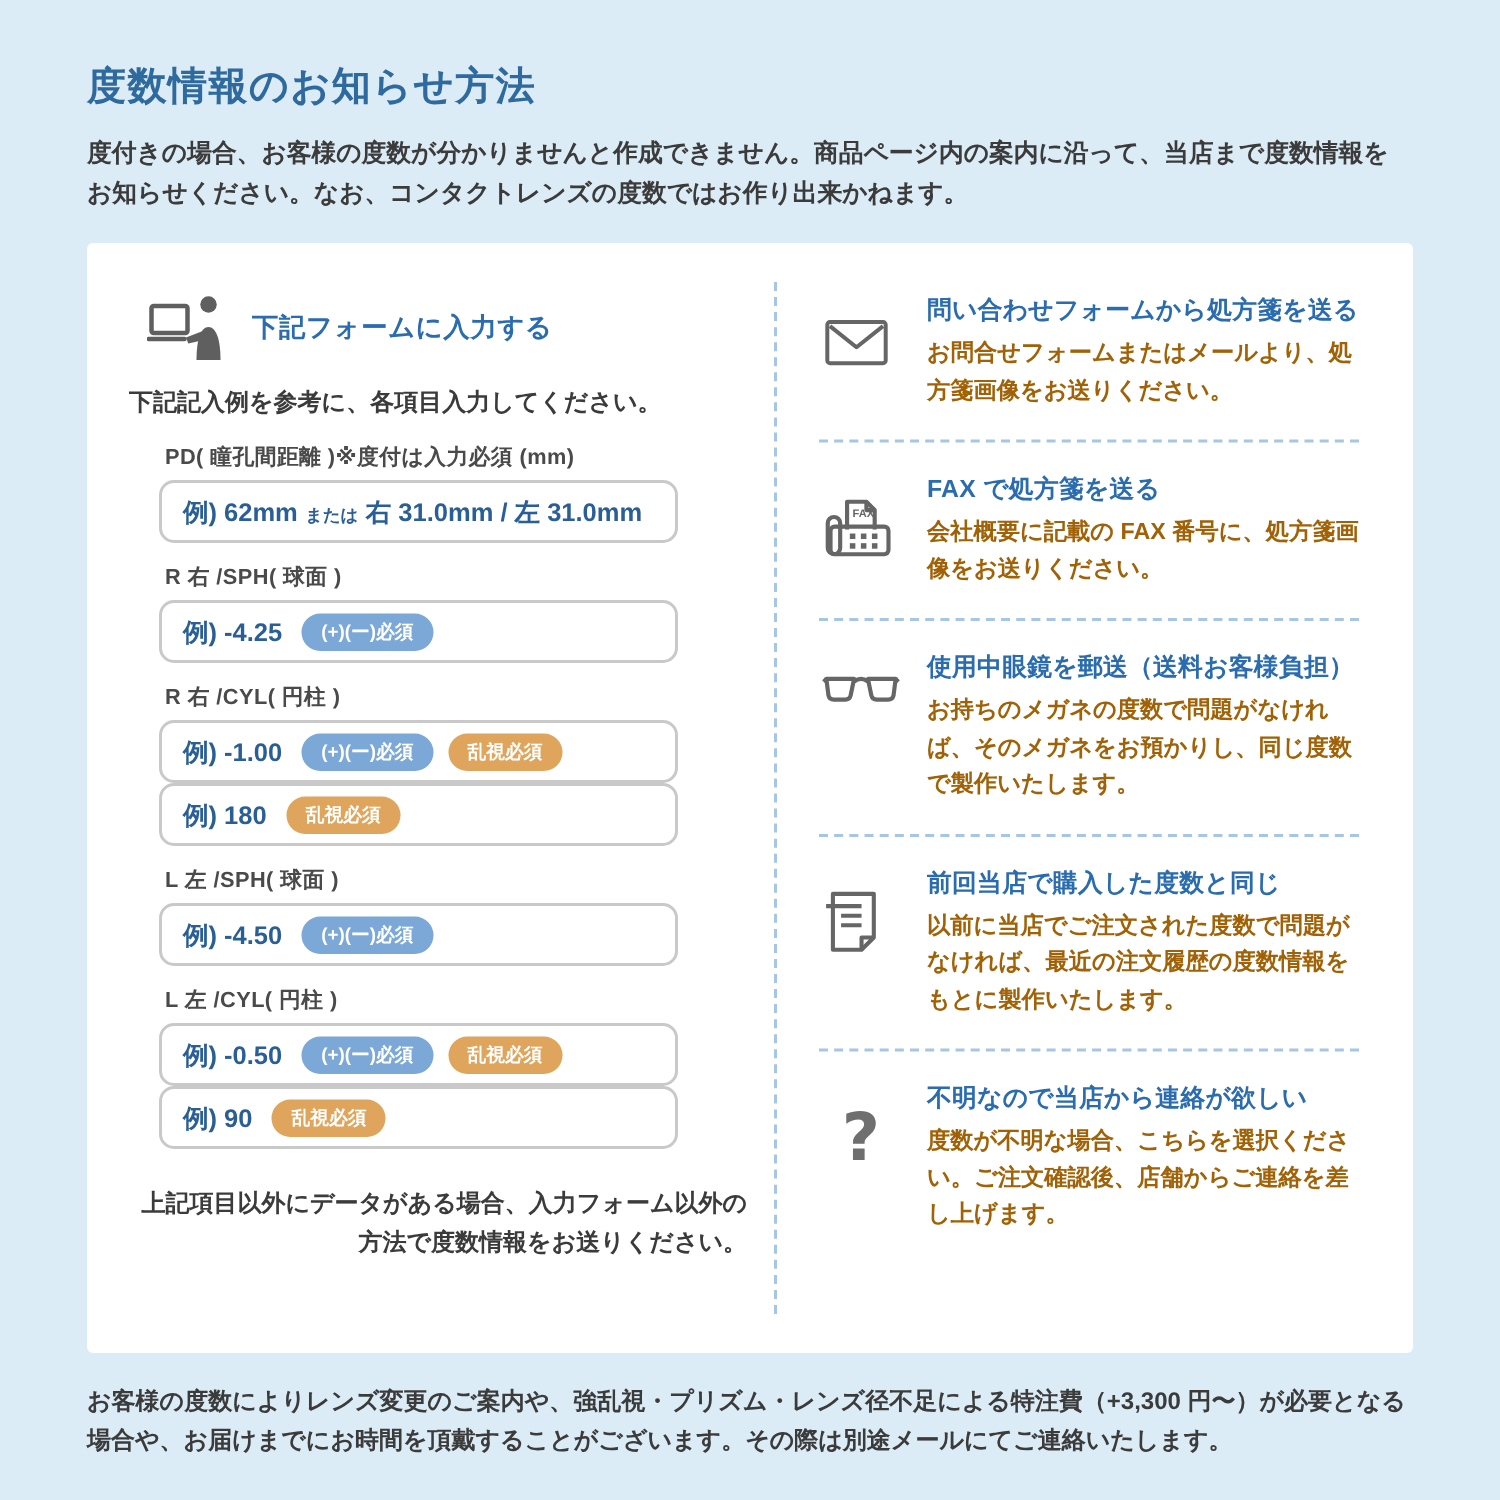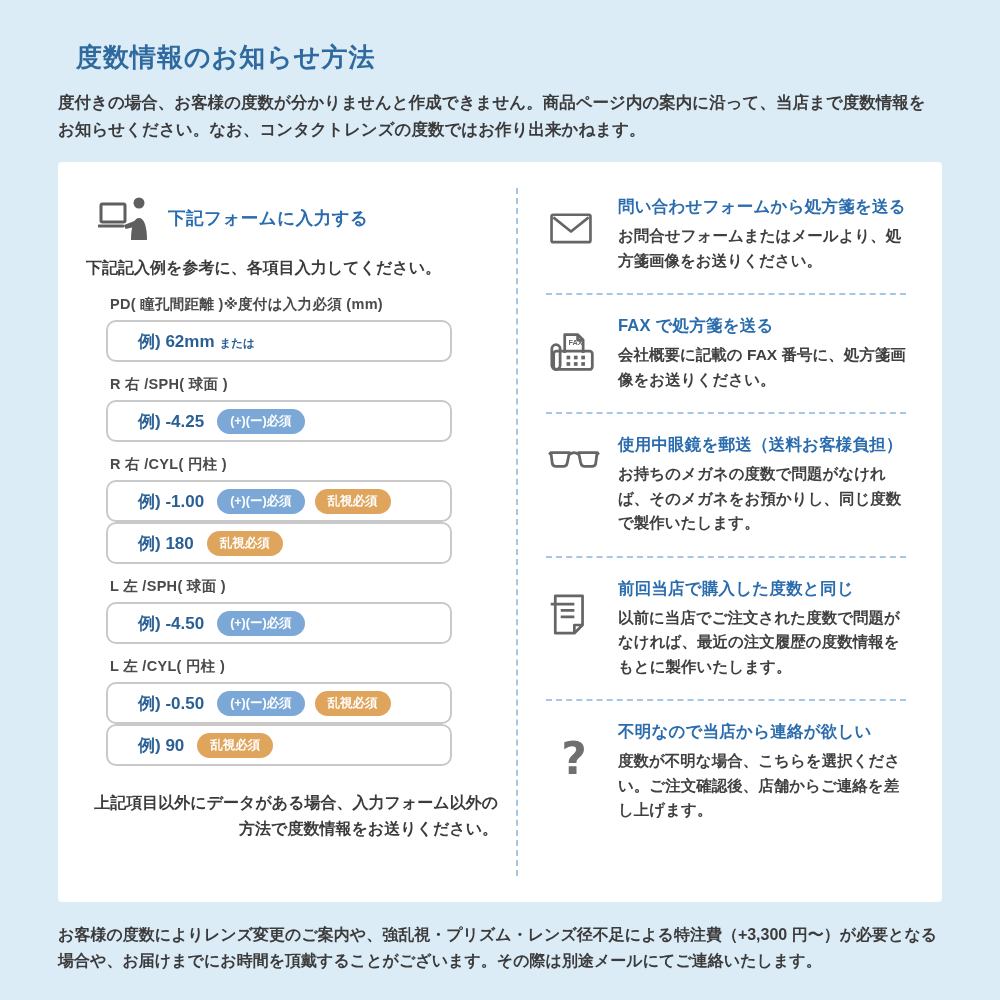--- a/index.html
+++ b/index.html
@@ -5,21 +5,21 @@
   html,body{margin:0;padding:0;}
   body{
     width:1000px;height:1000px;overflow:hidden;
     background:#dcecf7;
     font-family:"Liberation Sans","DejaVu Sans",sans-serif;
     color:#3b3b3b;
   }
   .page{padding:40px 58px 0 58px;}
   .page-title{
     font-size:26px;font-weight:bold;color:#2f6a9f;
-    margin:0 0 14px 18px;letter-spacing:1px;
+    margin:0 0 14px 0;letter-spacing:1px;
   }
   .intro{
     font-size:16.5px;line-height:1.62;margin:0 0 20px 0;color:#3b3b3b;
     font-weight:bold;
   }
   .card{
     background:#ffffff;border-radius:4px;
     display:flex;align-items:stretch;
     min-height:688px;
     padding:26px 0 26px 0;
@@ -44,21 +44,21 @@
     font-size:14.5px;font-weight:bold;color:#4a4a4a;
     margin:13px 0 6px 4px;letter-spacing:0.3px;
   }
   .field-box{
     height:38px;border:2px solid #c9c9c9;border-radius:10px;
     background:#fff;display:flex;align-items:center;
     padding:0 10px 0 14px;gap:13px;width:318px;
   }
   .field-example{
     display:flex;align-items:baseline;gap:5px;
-    font-size:17px;font-weight:bold;color:#2a5f96;white-space:nowrap;margin-left:16px;
+    font-size:17px;font-weight:bold;color:#2a5f96;white-space:nowrap;
   }
   .field-example .ex-small{font-size:11.5px;}
   .field-badges{display:flex;gap:10px;}
   .badge{
     font-size:12.5px;font-weight:bold;color:#ffffff;
     padding:4px 13px;border-radius:999px;white-space:nowrap;
   }
   .badge[data-type="plus-minus-required"]{background:#7ba8d6;}
   .badge[data-type="astigmatism-required"]{background:#dfa55c;}
   .left-footer{
@@ -67,21 +67,21 @@
     text-align:right;
   }
   
   .method{display:flex;align-items:flex-start;}
   .method-icon{width:52px;flex:0 0 52px;margin:14px 18px 0 2px;}
   .method-icon svg{display:block;}
   .method-title{
     font-size:16.5px;font-weight:bold;color:#2a6cad;
     margin:0 0 6px 0;letter-spacing:0.2px;
   }
-  .method-body{font-size:15.5px;font-weight:bold;line-height:1.58;color:#404040;}
+  .method-body{font-size:15.5px;font-weight:bold;line-height:1.58;color:#a16207;}
   .sep{border-bottom:2px dashed #a5c6e4;margin:20px 0 20px 0;}
   
   .page-footer{
     font-size:16px;font-weight:bold;line-height:1.62;color:#3b3b3b;
     margin:20px 0 0 0;
   }
   .qmark{
     font-size:44px;font-weight:bold;color:#6f6f6f;
     line-height:1;text-align:center;margin-top:2px;
     font-family:"DejaVu Sans",sans-serif;
@@ -118,20 +118,21 @@
 
       <p class="form-note">下記記入例を参考に、各項目入力してください。</p>
 
       <div>
   <div class="field">
     <div class="field-label">PD( 瞳孔間距離 )※度付は入力必須 (mm)</div>
     <div class="field-box">
       <span class="field-example">
                 <span>例) 62mm</span>
                 <span class="ex-small">または</span>
+                <span>右 31.0mm / 左 31.0mm</span>
               </span>
       <span class="field-badges"></span>
     </div>
   </div>
 
   <div class="field">
     <div class="field-label">R 右 /SPH( 球面 )</div>
     <div class="field-box">
       <span class="field-example">
                 <span>例) -4.25</span>

